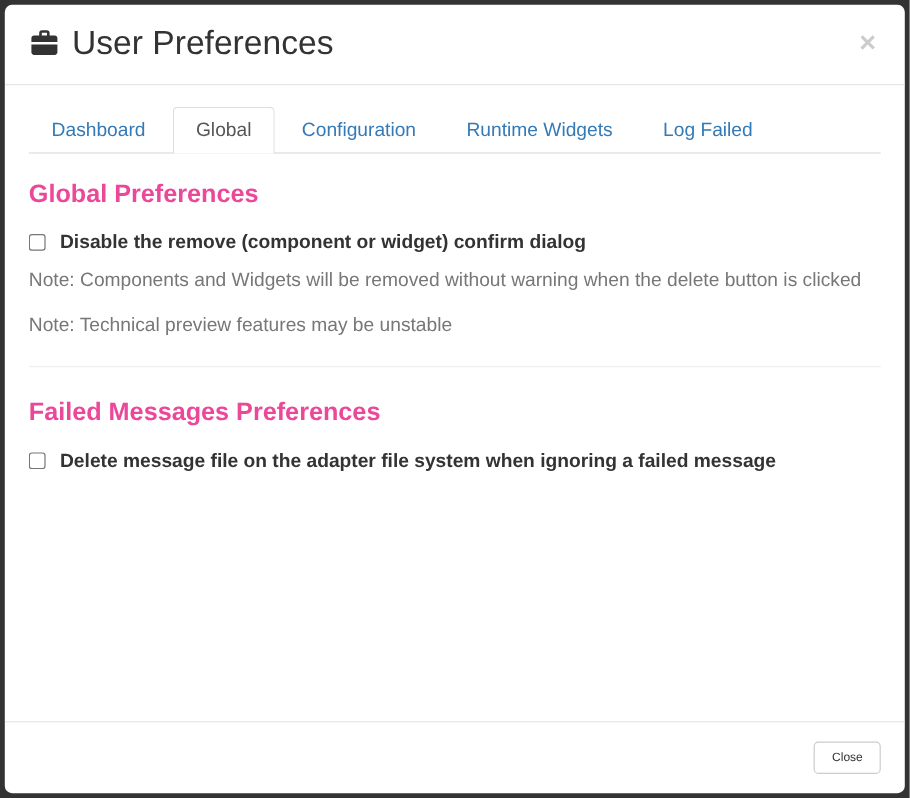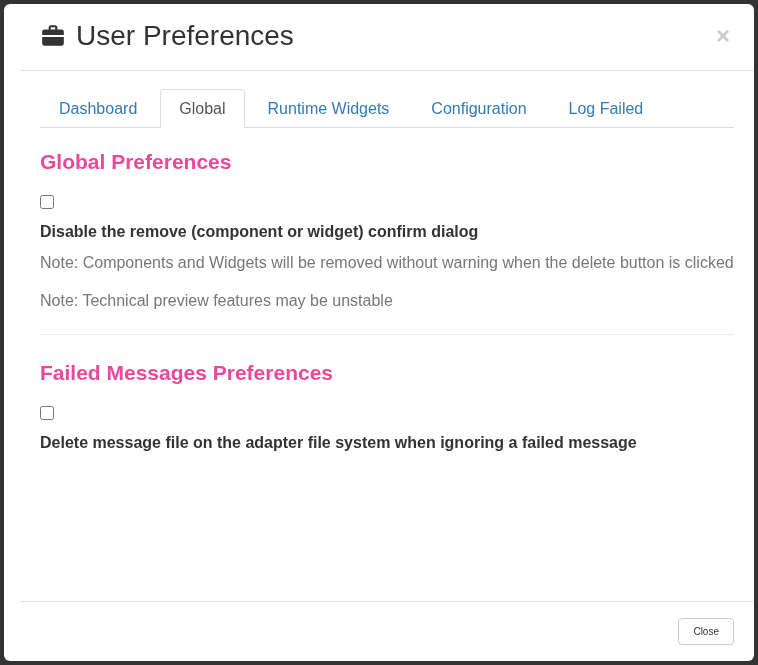--- a/index.html
+++ b/index.html
@@ -17,21 +17,20 @@
       justify-content: center;
     }
     .modal {
       background: #fff;
       width: 750px;
       height: 657px;
       border-radius: 6px;
       display: flex;
       flex-direction: column;
       overflow: hidden;
-      padding-left: 16px;
     }
     .modal-header {
       padding: 16px 20px 18px 20px;
       border-bottom: 1px solid #e5e5e5;
       display: flex;
       align-items: center;
       justify-content: space-between;
     }
     .modal-title {
       font-size: 28px;
@@ -88,21 +87,20 @@
       margin-bottom: 18px;
     }
     .pref-item {
       margin-bottom: 14px;
     }
     .pref-row {
       display: flex;
       align-items: flex-start;
       gap: 12px;
       margin-bottom: 8px;
-      flex-direction: column;
     }
     .pref-checkbox {
       margin-top: 3px;
       width: 14px;
       height: 14px;
       cursor: pointer;
       flex-shrink: 0;
     }
     .pref-label {
       font-size: 16px;
@@ -150,22 +148,22 @@
       </span>
       <span>User Preferences</span>
     </h2>
     <span class="close-x">×</span>
   </div>
 
   <div class="modal-body">
     <div class="tabs">
       <div class="tab">Dashboard</div>
       <div class="tab active">Global</div>
+      <div class="tab">Configuration</div>
       <div class="tab">Runtime Widgets</div>
-      <div class="tab">Configuration</div>
       <div class="tab">Log Failed</div>
     </div>
 
     <h3 class="section-title">Global Preferences</h3>
 
     <div class="pref-item">
       <div class="pref-row">
         <input type="checkbox" class="pref-checkbox" style="">
         <label class="pref-label">Disable the remove (component or widget) confirm dialog</label>
       </div>

